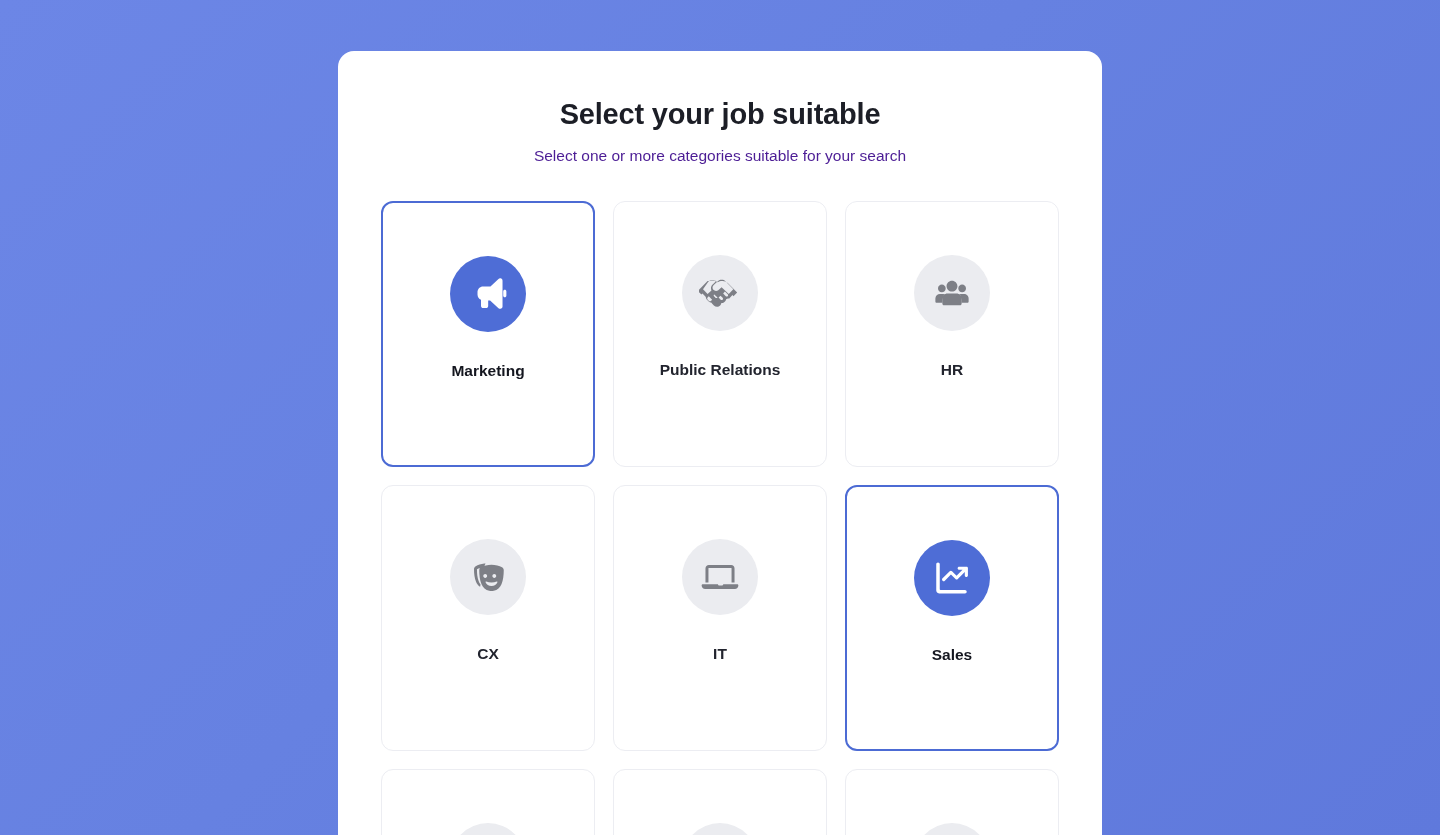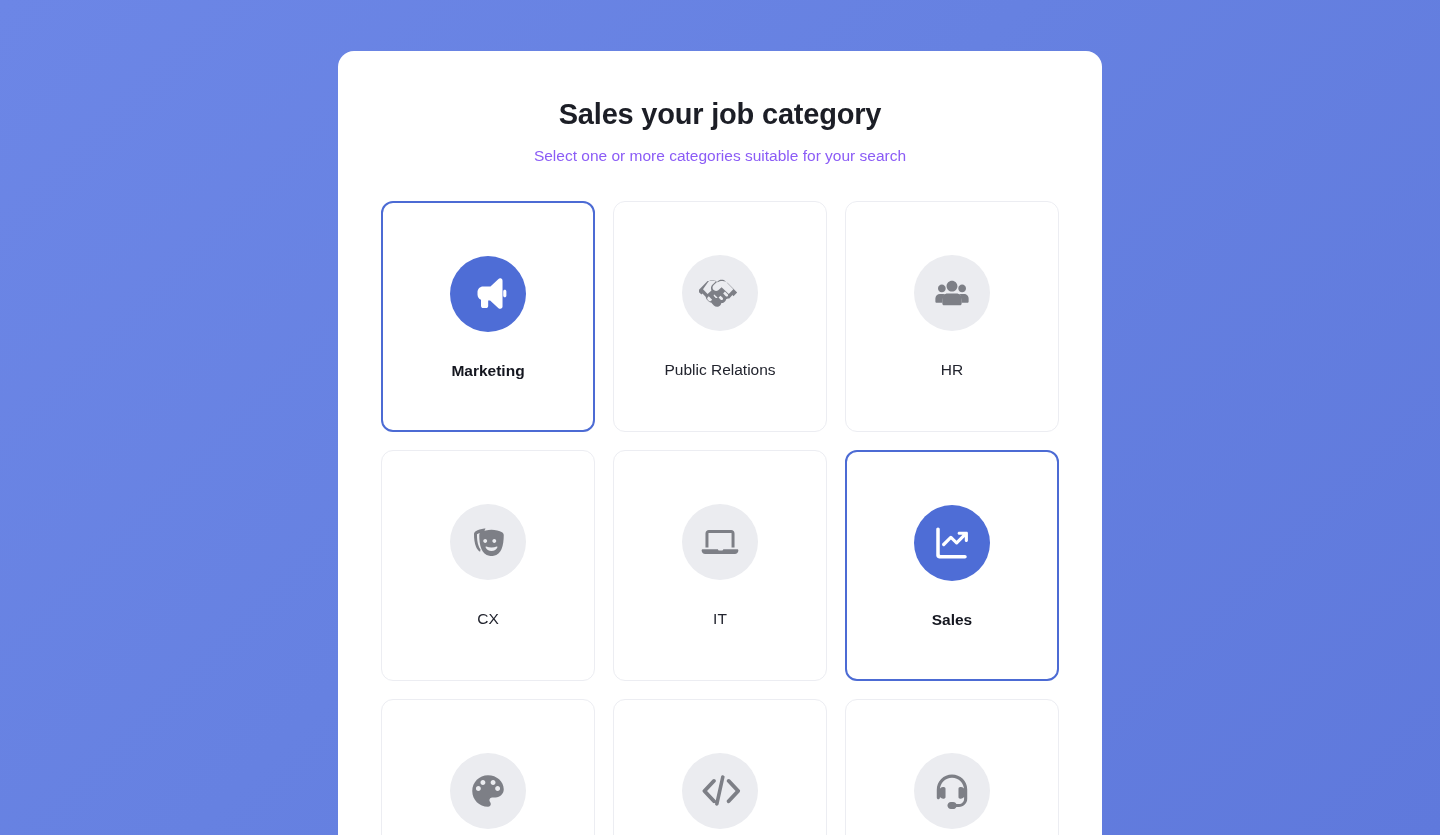--- a/index.html
+++ b/index.html
@@ -40,37 +40,37 @@
   .page-title {
     font-size: 29px;
     font-weight: bold;
     color: #1C1E26;
     letter-spacing: -0.2px;
     line-height: 1.2;
   }
 
   .page-subtitle {
     font-size: 15.5px;
-    color: #8b5cf6;
+    color: #4c1d95;
     margin-top: 15px;
     font-weight: normal;
   }
 
   
   .card-grid {
     margin-top: 36px;
     display: grid;
     grid-template-columns: repeat(3, 214px);
     gap: 18px;
     justify-content: center;
   }
 
   .category-card {
     width: 214px;
-    height: 231px;
+    height: 266px;
     border-radius: 12px;
     background: #ffffff;
     border: 1px solid #ECEDF2;
     display: flex;
     flex-direction: column;
     align-items: center;
     justify-content: flex-start;
     cursor: pointer;
     position: relative;
   }
@@ -103,37 +103,37 @@
   }
 
   .category-card.selected .icon-circle svg {
     fill: #ffffff;
   }
 
   .card-label {
     margin-top: 30px;
     font-size: 15.5px;
     color: #22242E;
-    font-weight: normal;
+    font-weight: bold;
     text-align: center;
     line-height: 1.2;
   }
 
   .category-card.selected .card-label {
     font-weight: bold;
     color: #14161F;
   }
 </style>
 </head>
 <body>
 
 <div class="modal">
 
   <div class="modal-header">
-    <h1 class="page-title">Sales your job category</h1>
+    <h1 class="page-title">Select your job suitable</h1>
     <p class="page-subtitle">Select one or more categories suitable for your search</p>
   </div>
 
   <div class="card-grid">
       <div class="category-card selected">
         <div class="icon-circle">
           <svg viewBox="0 0 24 24">
             <path d="M19.5 3.2c-.5-.3-1.1-.2-1.5.2l-4.6 4.3H9.2C7.4 7.7 6 9.1 6 10.9v1.4c0 1.3.8 2.5 2 3v3.5c0 .7.6 1.2 1.2 1.2h1.7c.7 0 1.2-.5 1.2-1.2v-3.1h1.1l4.8 4.4c.4.4 1 .5 1.5.2.5-.2.8-.7.8-1.2V4.4c0-.5-.3-1-.8-1.2zM21.6 9.6c-.5 0-.9.4-.9.9v2.5c0 .5.4.9.9.9s.9-.4.9-.9v-2.5c0-.5-.4-.9-.9-.9z"></path>
           </svg>
         </div>

